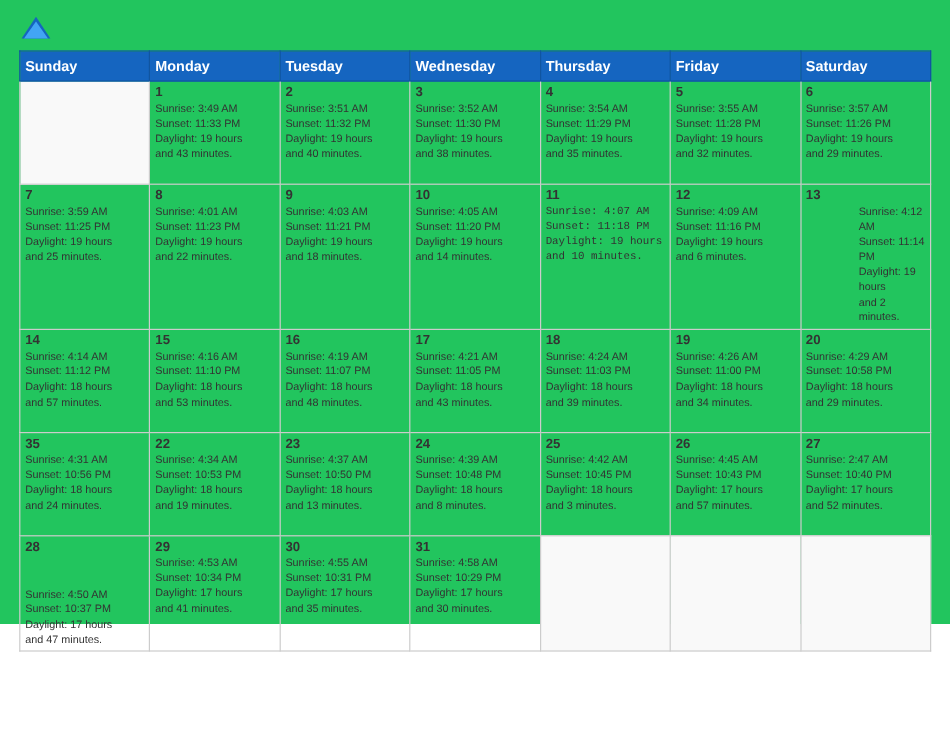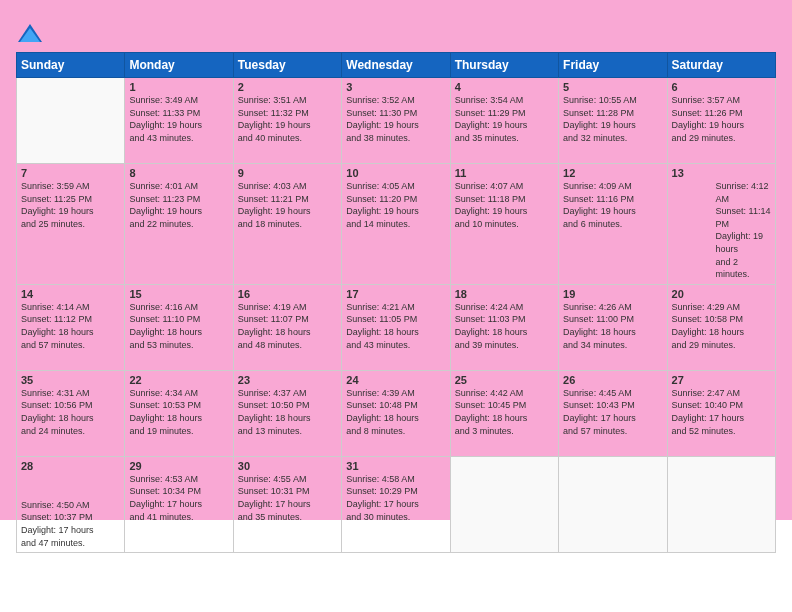--- a/index.html
+++ b/index.html
@@ -6,24 +6,24 @@
     body {
       font-family: Arial, sans-serif;
       background: #fff;
       width: 792px;
       height: 612px;
       overflow: hidden;
     }
     .page {
       width: 792px;
       height: 520px;
-      background: #f9a8d4;
+      background: #22c55e;
       display: flex;
       flex-direction: column;
-      padding: 20px 16px 10px 16px;
+      padding: 10px 16px 10px 16px;
     }
     .header {
       display: flex;
       justify-content: space-between;
       align-items: flex-start;
       margin-bottom: 4px;
     }
     .logo {
       display: flex;
       align-items: center;
@@ -162,21 +162,21 @@
           </td>
           <td>
             <span class="day-number">4</span>
             <div class="day-info" style="white-space: pre-line;">Sunrise: 3:54 AM
 Sunset: 11:29 PM
 Daylight: 19 hours
 and 35 minutes.</div>
           </td>
           <td>
             <span class="day-number">5</span>
-            <div class="day-info" style="white-space: pre-line;">Sunrise: 10:55 AM
+            <div class="day-info" style="white-space: pre-line;">Sunrise: 3:55 AM
 Sunset: 11:28 PM
 Daylight: 19 hours
 and 32 minutes.</div>
           </td>
           <td>
             <span class="day-number">6</span>
             <div class="day-info" style="white-space: pre-line;">Sunrise: 3:57 AM
 Sunset: 11:26 PM
 Daylight: 19 hours
 and 29 minutes.</div>
@@ -206,21 +206,21 @@
           </td>
           <td>
             <span class="day-number">10</span>
             <div class="day-info" style="white-space: pre-line;">Sunrise: 4:05 AM
 Sunset: 11:20 PM
 Daylight: 19 hours
 and 14 minutes.</div>
           </td>
           <td>
             <span class="day-number">11</span>
-            <div class="day-info" style="white-space: pre-line;">Sunrise: 4:07 AM
+            <div class="day-info" style="white-space: pre-line; font-family: Liberation Mono, monospace;">Sunrise: 4:07 AM
 Sunset: 11:18 PM
 Daylight: 19 hours
 and 10 minutes.</div>
           </td>
           <td>
             <span class="day-number">12</span>
             <div class="day-info" style="white-space: pre-line;">Sunrise: 4:09 AM
 Sunset: 11:16 PM
 Daylight: 19 hours
 and 6 minutes.</div>

